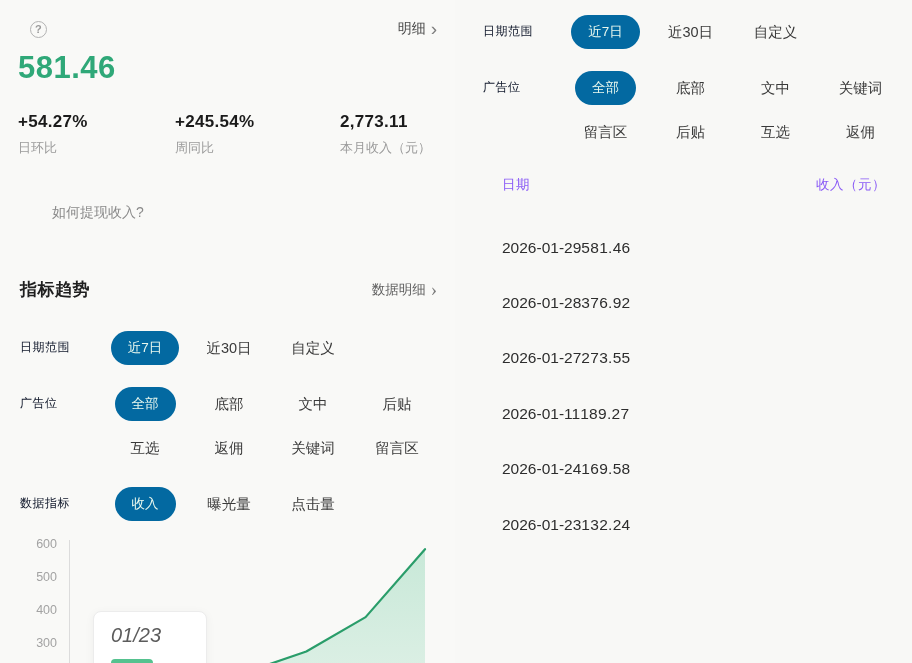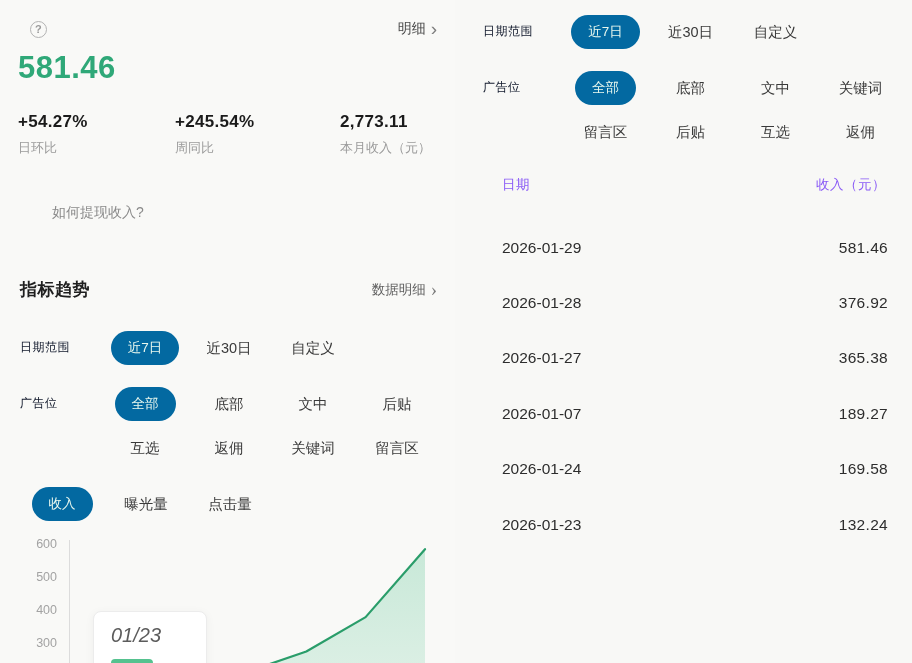--- a/index.html
+++ b/index.html
@@ -50,21 +50,21 @@
   #chart-svg text.tick { font-size:12.5px; fill:#a3a3a3; font-family:"Liberation Sans","DejaVu Sans",sans-serif; }
   #chart-tooltip { position:absolute; left:93px; top:611px; width:114px; height:95px; z-index:2;
                    background:#ffffff; border:1px solid #ececec; border-radius:8px;
                    box-shadow:0 2px 10px rgba(0,0,0,.05); padding:12px 0 0 17px; }
   #tooltip-date { font-size:20px; color:#5c5c5c;font-style:italic; }
   #tooltip-series-swatch { display:block; width:42px; height:18px; background:#55c28f; border-radius:4px; margin-top:12px; }
 
   
   #table-header { position:absolute; top:176px; left:47px; right:26px; font-size:13.5px; color:#8b5cf6; letter-spacing:.5px; }
   #table-rows { position:absolute; top:220px; left:0; right:0; }
-  .t-row { height:55.4px; display:flex; align-items:center; justify-content:space-between;
+  .t-row { height:55.4px; display:flex; align-items:center; 
            padding:0 24px 0 47px; font-size:15.5px; color:#2d2d2d; cursor:pointer; }
   .t-row .val { letter-spacing:.3px; }
 </style>
 </head>
 <body>
 
 <div class="panel" id="left-panel">
 
   <div id="yest-header" class="row-flex">
     <div class="sec-title">
@@ -117,20 +117,21 @@
           <span class="opt">底部</span>
           <span class="opt">文中</span>
           <span class="opt">后贴</span>
           <span class="opt">互选</span>
           <span class="opt">返佣</span>
           <span class="opt">关键词</span>
           <span class="opt">留言区</span>
         </div>
       </div>
       <div class="filter-row">
+        <span class="filter-label">数据指标</span>
         <div class="filter-options">
           <span class="opt pill">收入</span>
           <span class="opt">曝光量</span>
           <span class="opt">点击量</span>
         </div>
       </div>
     </div>
 
   <svg id="chart-svg" width="455" height="135" viewBox="0 528 455 135">
       <defs>
@@ -189,24 +190,24 @@
       <div class="t-row">
         <span>2026-01-29</span>
         <span class="val">581.46</span>
       </div>
       <div class="t-row">
         <span>2026-01-28</span>
         <span class="val">376.92</span>
       </div>
       <div class="t-row">
         <span>2026-01-27</span>
-        <span class="val">365.38</span>
-      </div>
-      <div class="t-row">
-        <span>2026-01-07</span>
+        <span class="val">273.55</span>
+      </div>
+      <div class="t-row">
+        <span>2026-01-11</span>
         <span class="val">189.27</span>
       </div>
       <div class="t-row">
         <span>2026-01-24</span>
         <span class="val">169.58</span>
       </div>
       <div class="t-row">
         <span>2026-01-23</span>
         <span class="val">132.24</span>
       </div>

